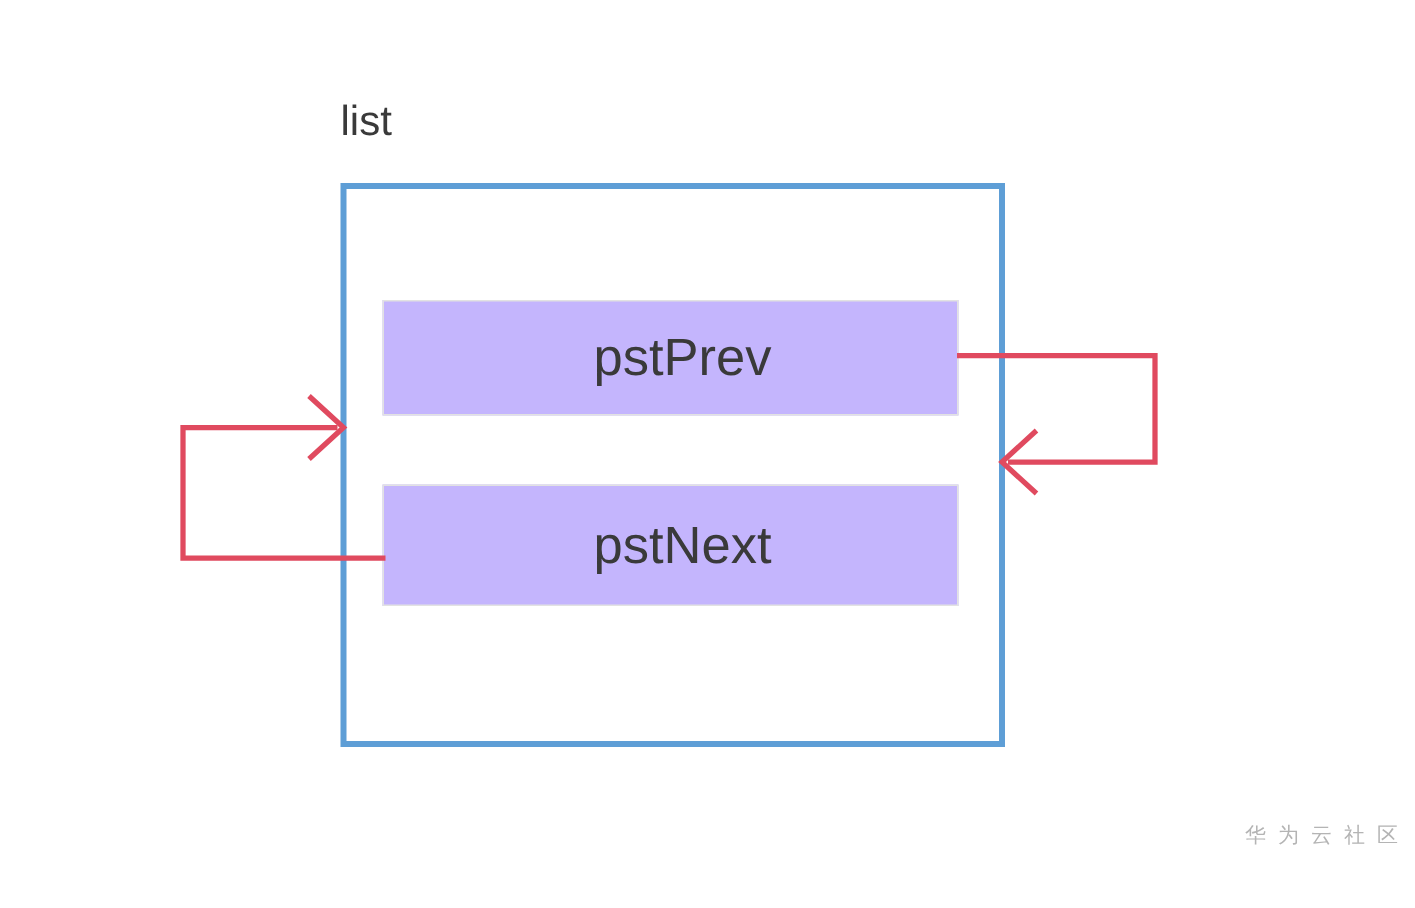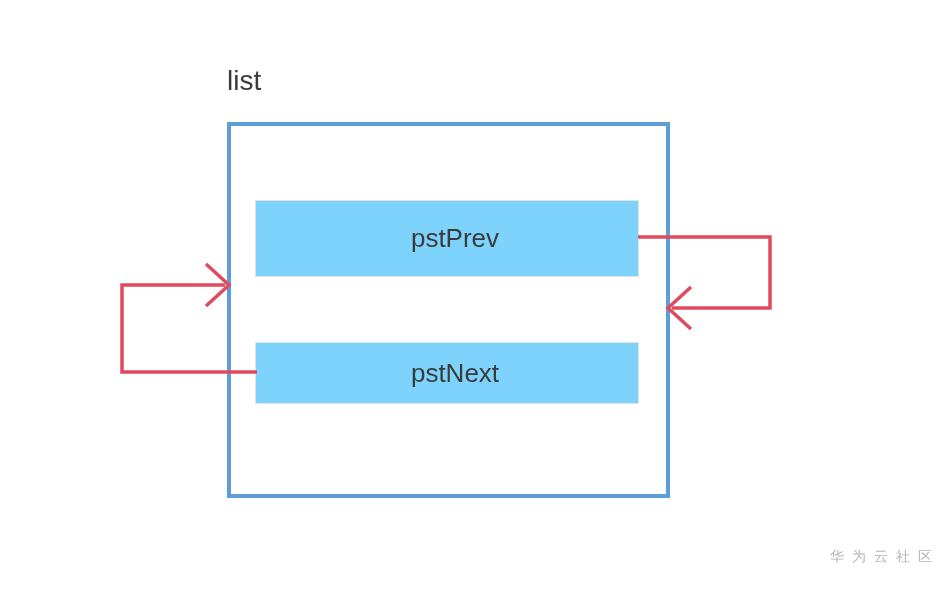--- a/index.html
+++ b/index.html
@@ -34,35 +34,35 @@
     box-sizing: border-box;
     border: 4px solid var(--node_border, #5e9ed6);
     background: #ffffff;
   }
   .field {
     position: absolute;
     left: 255px;
     width: 384px;
     box-sizing: border-box;
     border: 1px solid var(--field_border, #e2e2e2);
-    background: #7dd3fc;
+    background: #c4b5fd;
     display: flex;
     align-items: center;
     justify-content: center;
-    font-size: 26px;
+    font-size: 35px;
     color: var(--text, #3a3a3a);
     padding-left: 16px;
   }
   .field-pstprev {
     top: 200px;
     height: 77px;
   }
   .field-pstnext {
-    top: 342px;
-    height: 62px;
+    top: 323px;
+    height: 81px;
   }
   svg.arrows {
     position: absolute;
     left: 0;
     top: 0;
     width: 943px;
     height: 605px;
     pointer-events: none;
   }
   .watermark {

